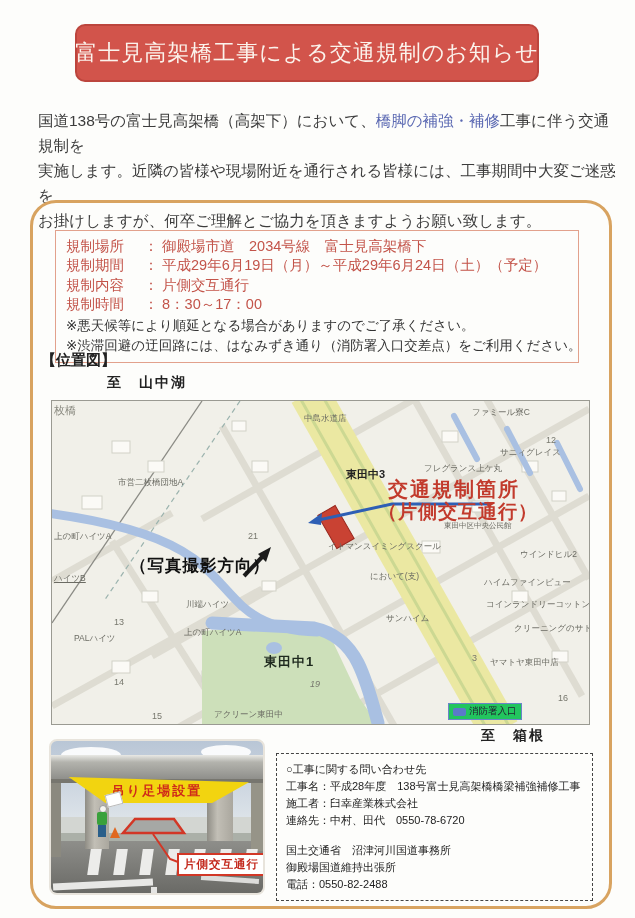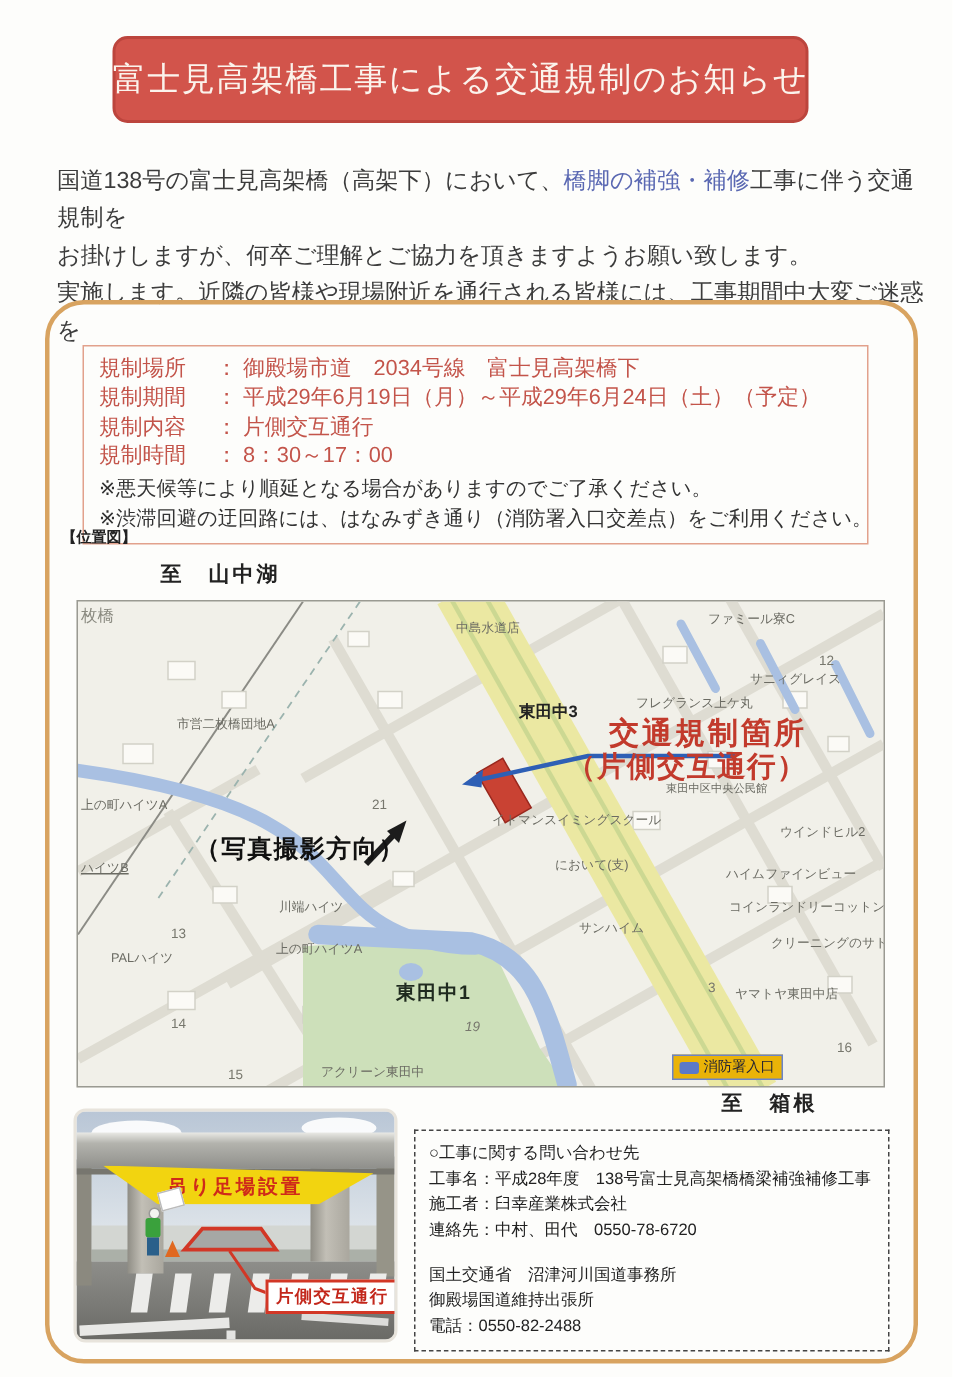--- a/index.html
+++ b/index.html
@@ -22,21 +22,21 @@
 
   
   .regbox{position:absolute;left:22px;top:27px;width:524px;border:1.5px solid var(--reg_border,#e2a18c);
           padding:6px 10px 7px 10px;box-sizing:border-box;background:transparent;}
   .regrow{display:flex;white-space:nowrap;font-size:14.5px;line-height:1.34;color:var(--accent_red,#c3544a);}
   .regrow .rlabel{width:74px;}
   .regrow .rsep{width:22px;text-align:center;}
   .note{font-size:13.5px;line-height:1.34;color:#333;margin-top:2px;white-space:nowrap;}
   .note:first-of-type{margin-top:8px;}
 
-  .mapheading{position:absolute;left:8px;top:148px;font-size:10px;font-weight:bold;color:#222;}
+  .mapheading{position:absolute;left:8px;top:148px;font-size:15px;font-weight:bold;color:#222;}
   .to-north{position:absolute;left:74px;top:171px;font-size:14px;font-weight:bold;color:#222;letter-spacing:2px;}
   .to-south{position:absolute;left:448px;top:524px;font-size:14px;font-weight:bold;color:#222;letter-spacing:2px;}
 
   
   .map{position:absolute;left:18px;top:197px;width:537px;height:323px;background:#f1f0e9;
        border:1px solid #9a9a92;overflow:hidden;}
   .mapsvg{position:absolute;left:0;top:0;width:100%;height:100%;}
   .street line{stroke:#dedcd2;stroke-width:7;}
   .bldg rect{fill:#fbfaf6;stroke:#d2d1c7;stroke-width:1;}
   .bound{stroke:#8b8b85;stroke-width:1.3;}
@@ -57,25 +57,25 @@
   .ml{position:absolute;white-space:nowrap;}
   .ml-g{font-size:8.5px;color:#6b6b63;}
   .ml-g2{font-size:11px;color:#8a8a80;}
   .ml-s{font-size:7.5px;color:#6b6b63;}
   .ml-n{font-size:9px;color:#77776d;}
   .ml-b{font-size:11px;font-weight:bold;color:#222;}
   .ml-b2{font-size:13px;font-weight:bold;color:#1f2a1f;letter-spacing:1px;}
 
   .reg-callout{position:absolute;left:326px;top:76px;color:var(--map_red,#c23a2c);
                font-weight:bold;line-height:1.2;white-space:nowrap;}
-  .reg-callout .l1{font-size:20px;letter-spacing:2px;margin-left:10px;text-align:right;}
+  .reg-callout .l1{font-size:20px;letter-spacing:2px;margin-left:10px;}
   .reg-callout .l2{font-size:19px;letter-spacing:1px;}
   .photo-dir{position:absolute;left:78px;top:154px;font-size:16.5px;font-weight:bold;color:#111;
              letter-spacing:1px;white-space:nowrap;}
-  .fire-label{position:absolute;left:396px;top:302px;background:#eab308;border:1px solid #6b84c8;
+  .fire-label{position:absolute;left:396px;top:302px;background:#22c55e;border:1px solid #6b84c8;
               font-size:9.5px;color:#223;padding:1px 4px;display:flex;align-items:center;gap:3px;white-space:nowrap;}
   .bus-icon{width:13px;height:8px;background:#5b79c9;border-radius:2px;display:inline-block;}
 
   
   .photo{position:absolute;left:16px;top:536px;width:212px;height:152px;border-radius:8px;overflow:hidden;
          border:2px solid #e8e4dc;background:linear-gradient(#b9c6d6,#dfe5ea 55%,#e8e9e6);}
   .cloud{position:absolute;background:rgba(255,255,255,.9);border-radius:50%;}
   .beam{position:absolute;left:0;right:0;top:14px;height:24px;
         background:linear-gradient(#e9e9e5,#b3b3ad 30%,#8f8f8b);border-bottom:4px solid #77766f;}
   .pill{position:absolute;background:linear-gradient(90deg,#8f8d85,#c2bfb6 40%,#aaa79e);}
@@ -118,22 +118,22 @@
 <body>
 
 <div class="page">
 
   <div class="banner">
     <span class="t">富士見高架橋工事による交通規制のお知らせ</span>
   </div>
 
   <div class="intro">
     <div><span>国道138号の富士見高架橋（高架下）において、</span><span class="blue">橋脚の補強・補修</span><span>工事に伴う交通規制を</span></div>
+    <div>実施します。近隣の皆様や現場附近を通行される皆様には、工事期間中大変ご迷惑を</div>
     <div>お掛けしますが、何卒ご理解とご協力を頂きますようお願い致します。</div>
-    <div>実施します。近隣の皆様や現場附近を通行される皆様には、工事期間中大変ご迷惑を</div>
   </div>
 
   <div class="outer">
 
     <div class="regbox">
       <div class="regrow">
           <span class="rlabel">規制場所</span>
           <span class="rsep">：</span>
           <span class="rval">御殿場市道　2034号線　富士見高架橋下</span>
         </div>

